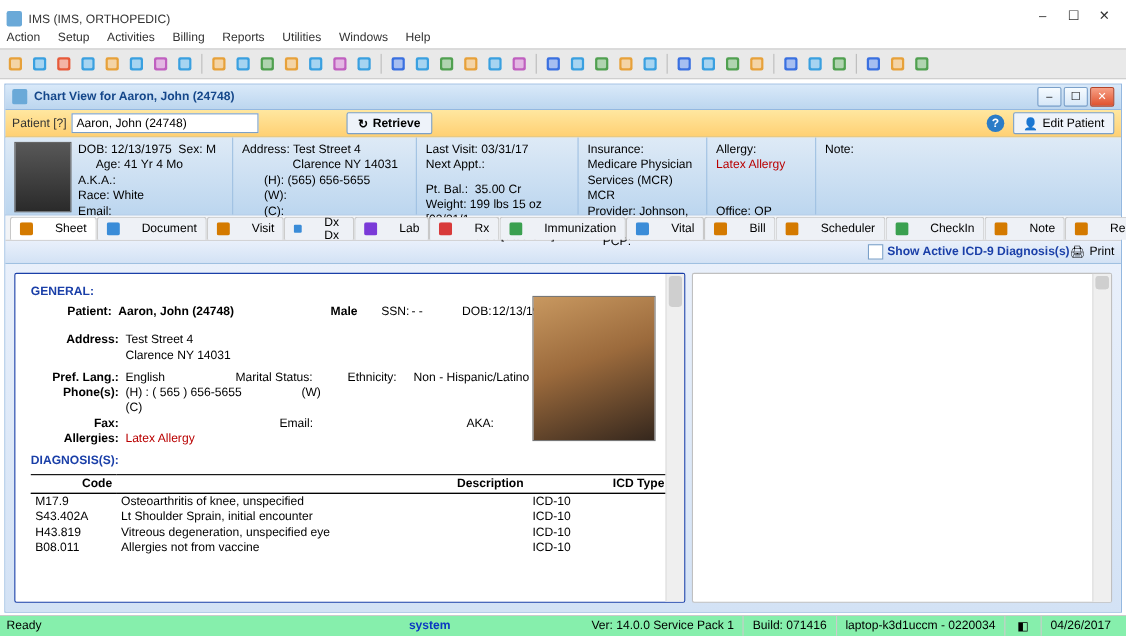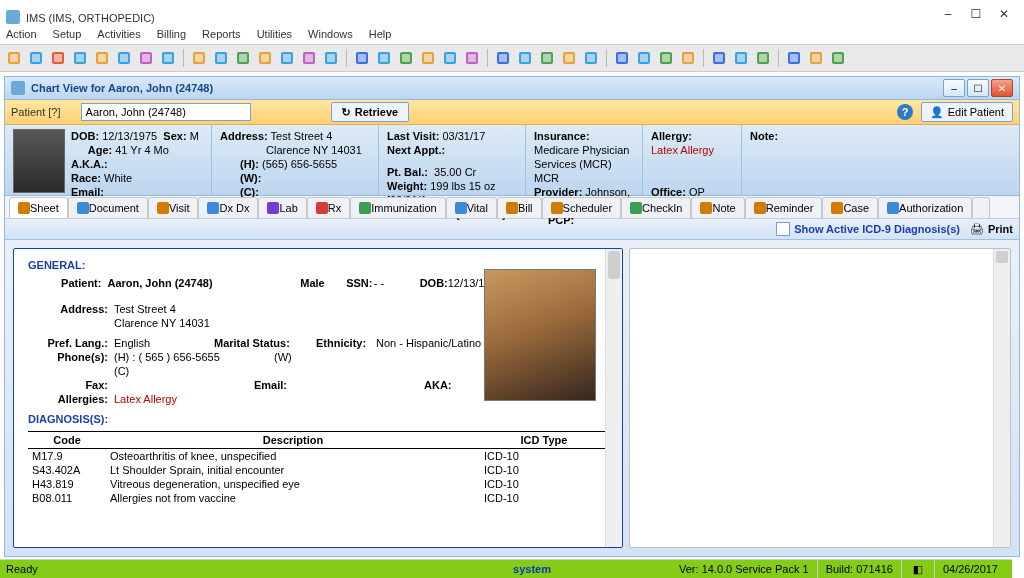--- a/index.html
+++ b/index.html
@@ -16,53 +16,53 @@
 .tbsep{width:1px;height:18px;background:#bbb;margin:0 3px}
 .workspace{padding:4px 4px 0 4px}
 .mdiwin{border:1px solid #94b8e0}
 .mdititle{height:22px;background:linear-gradient(#d9e9f9,#bcd6ef);display:flex;align-items:center;padding:0 6px;border-bottom:1px solid #94b8e0}
 .mdititle .icon{width:14px;height:14px;margin-right:6px}
 .mdititle .title{color:#15478a;font-weight:bold}
 .mdititle .spacer{flex:1}
 .mdibtn{width:20px;height:16px;border:1px solid #7ba0c9;background:linear-gradient(#f6fbff,#d6e7f7);margin-left:2px;border-radius:2px;display:flex;align-items:center;justify-content:center;font-size:10px}
 .mdibtn.close{background:linear-gradient(#f7a086,#e0522e);border-color:#b24429;color:#fff}
 .patientbar{height:24px;background:linear-gradient(#ffe7a0,#ffd073);border-bottom:1px solid #d8b258;display:flex;align-items:center;padding:0 6px}
-.patientbar .lbl{color:#333;margin-right:20px}
+.patientbar .lbl{color:#333;margin-right:4px}
 .patientbar .input{background:#fff;border:1px solid #7ba0c9;height:16px;width:160px;padding:0 4px;display:flex;align-items:center}
 .patientbar .retrieve{margin-left:80px;background:#eef3fa;border:1px solid #7ba0c9;height:18px;padding:0 10px;display:flex;align-items:center;gap:4px;font-weight:bold;border-radius:2px}
 .patientbar .spacer{flex:1}
 .patientbar .rightbtn{background:#eef3fa;border:1px solid #7ba0c9;height:18px;padding:0 8px;display:flex;align-items:center;gap:4px;border-radius:2px}
 .patientbar .help{width:16px;height:16px;border-radius:8px;background:#2b7cc7;color:#fff;display:flex;align-items:center;justify-content:center;font-weight:bold;margin-right:8px}
 .infostrip{height:70px;background:linear-gradient(#deeaf6,#bcd6ef);display:flex;border-bottom:1px solid #94b8e0}
 .infocol{border-right:1px solid #9fc0e1;padding:4px 8px 2px 8px;line-height:14px}
 .infocol:first-child{display:flex}
 .photo{width:50px;height:62px;background:#3a3a3a;margin-right:6px;background:linear-gradient(#585858,#2a2a2a);border:1px solid #666}
-.k{font-weight:bold}
+.k{font-weight:normal}
 .red{color:#b90000}
 .tabbar{height:22px;background:#f2f4f7;border-bottom:1px solid #ccc;display:flex;align-items:flex-end;padding:0 4px;gap:0}
-.tab{height:20px;padding:0 8px;display:flex;align-items:center;gap:0;border:1px solid #c8c8c8;border-bottom:none;background:#eef1f6;margin-right:0px;border-radius:3px 3px 0 0;font-size:11px}
+.tab{height:20px;padding:0 8px;display:flex;align-items:center;gap:20px;border:1px solid #c8c8c8;border-bottom:none;background:#eef1f6;margin-right:0px;border-radius:3px 3px 0 0;font-size:11px}
 .tab.active{background:#fff}
 .tab .ticon{width:12px;height:12px}
-.optionsbar{height:20px;background:linear-gradient(#e9f0fb,#d3e2f5);border-bottom:1px solid #9fc0e1;display:flex;align-items:center;justify-content:flex-end;padding:0 6px;gap:10px}
+.optionsbar{height:20px;background:linear-gradient(#e9f0fb,#d3e2f5);border-bottom:1px solid #9fc0e1;display:flex;align-items:center;justify-content:flex-end;padding:0 6px;}
 .optionsbar .chk{width:12px;height:12px;border:1px solid #7ba0c9;background:#fff;margin-right:4px}
 .optionsbar .link{color:#1a3fa8;font-weight:bold}
 .content{height:300px;background:linear-gradient(#e9f0fb,#d3e2f5);padding:8px;display:flex;gap:6px}
 .sheet{flex:1;background:#fff;border:1px solid #1a3fa8;border-radius:2px;padding:10px 14px;overflow:auto;position:relative}
 .sidepanel{width:380px;background:#fff;border:1px solid #c0c0c0;border-radius:2px;position:relative}
 .scrollbar{position:absolute;right:0;top:0;bottom:0;width:16px;background:#efefef;border-left:1px solid #ddd}
 .scrollthumb{position:absolute;top:2px;right:2px;width:12px;height:28px;background:#cfcfcf;border-radius:3px}
 .scrollthumb.b{position:absolute;bottom:2px;right:2px;width:12px;height:12px;background:#cfcfcf;border-radius:3px}
 .section-h{color:#1a3fa8;font-weight:bold;margin-bottom:6px}
 .row{display:flex;margin-bottom:2px}
 .row .l{width:80px;text-align:right;font-weight:bold;margin-right:6px}
 table.dx{width:100%;border-collapse:collapse;margin-top:2px}
-table.dx th{border-top:1px solid #000;border-bottom:1px solid #000;text-align:center;padding:2px 4px;font-weight:bold}
+table.dx th{border-top:1px solid #000;border-bottom:1px solid #000;text-align:right;padding:2px 4px;font-weight:bold}
 table.dx td{padding:1px 4px}
 .patientimg{position:absolute;right:26px;top:20px;width:110px;height:130px;background:linear-gradient(160deg,#c89860 0%,#9b6a3c 45%,#35271d 100%);border:1px solid #777}
-.statusbar{position:fixed;bottom:0;left:0;right:12px;height:18px;background:#84cc16;border-top:1px solid #ccc;display:flex;align-items:center;padding:0 6px;font-size:11px}
+.statusbar{position:fixed;bottom:0;left:0;right:0;height:18px;background:#86efac;border-top:1px solid #ccc;display:flex;align-items:center;padding:0 6px;font-size:11px}
 .statusbar .cell{border-right:1px solid #ccc;padding:0 8px;height:18px;display:flex;align-items:center}
 .statusbar .spacer{flex:1}
 .statusbar .sys{color:#0b36c2;font-weight:bold}
 </style>
 </head>
 <body>
 
 <div class="titlebar">
   <div class="icon"></div>
   <div class="title">IMS (IMS, ORTHOPEDIC)</div>
@@ -481,21 +481,21 @@
         <div class="tab"></div>
       </div>
 
     <div class="optionsbar">
       <label style="display:flex;align-items:center">
         <span class="chk"></span>
         <span class="link">Show Active ICD-9 Diagnosis(s)</span>
       </label>
       <span style="display:flex;align-items:center;gap:4px">
         <span>🖨</span>
-        <span style="font-weight:bold">Print</span>
+        <span style="font-weight:normal">Print</span>
       </span>
     </div>
 
     <div class="content">
       <div class="sheet">
         <div class="patientimg"></div>
         <div class="section-h">GENERAL:</div>
         <div class="row">
           <span class="l">Patient:</span>
           <span style="font-weight:bold;width:210px">Aaron, John  (24748)</span>
@@ -589,15 +589,16 @@
   </div>
 </div>
 
 <div class="statusbar">
   <span>Ready</span>
   <span class="spacer"></span>
   <span class="sys">system</span>
   <span style="width:120px"></span>
   <span class="cell">Ver: 14.0.0 Service Pack 1</span>
   <span class="cell">Build: 071416</span>
+  <span class="cell">laptop-k3d1uccm - 0220034</span>
   <span class="cell" style="width:16px;justify-content:center">◧</span>
   <span class="cell" style="border-right:none">04/26/2017</span>
 </div>
 
 </body></html>

